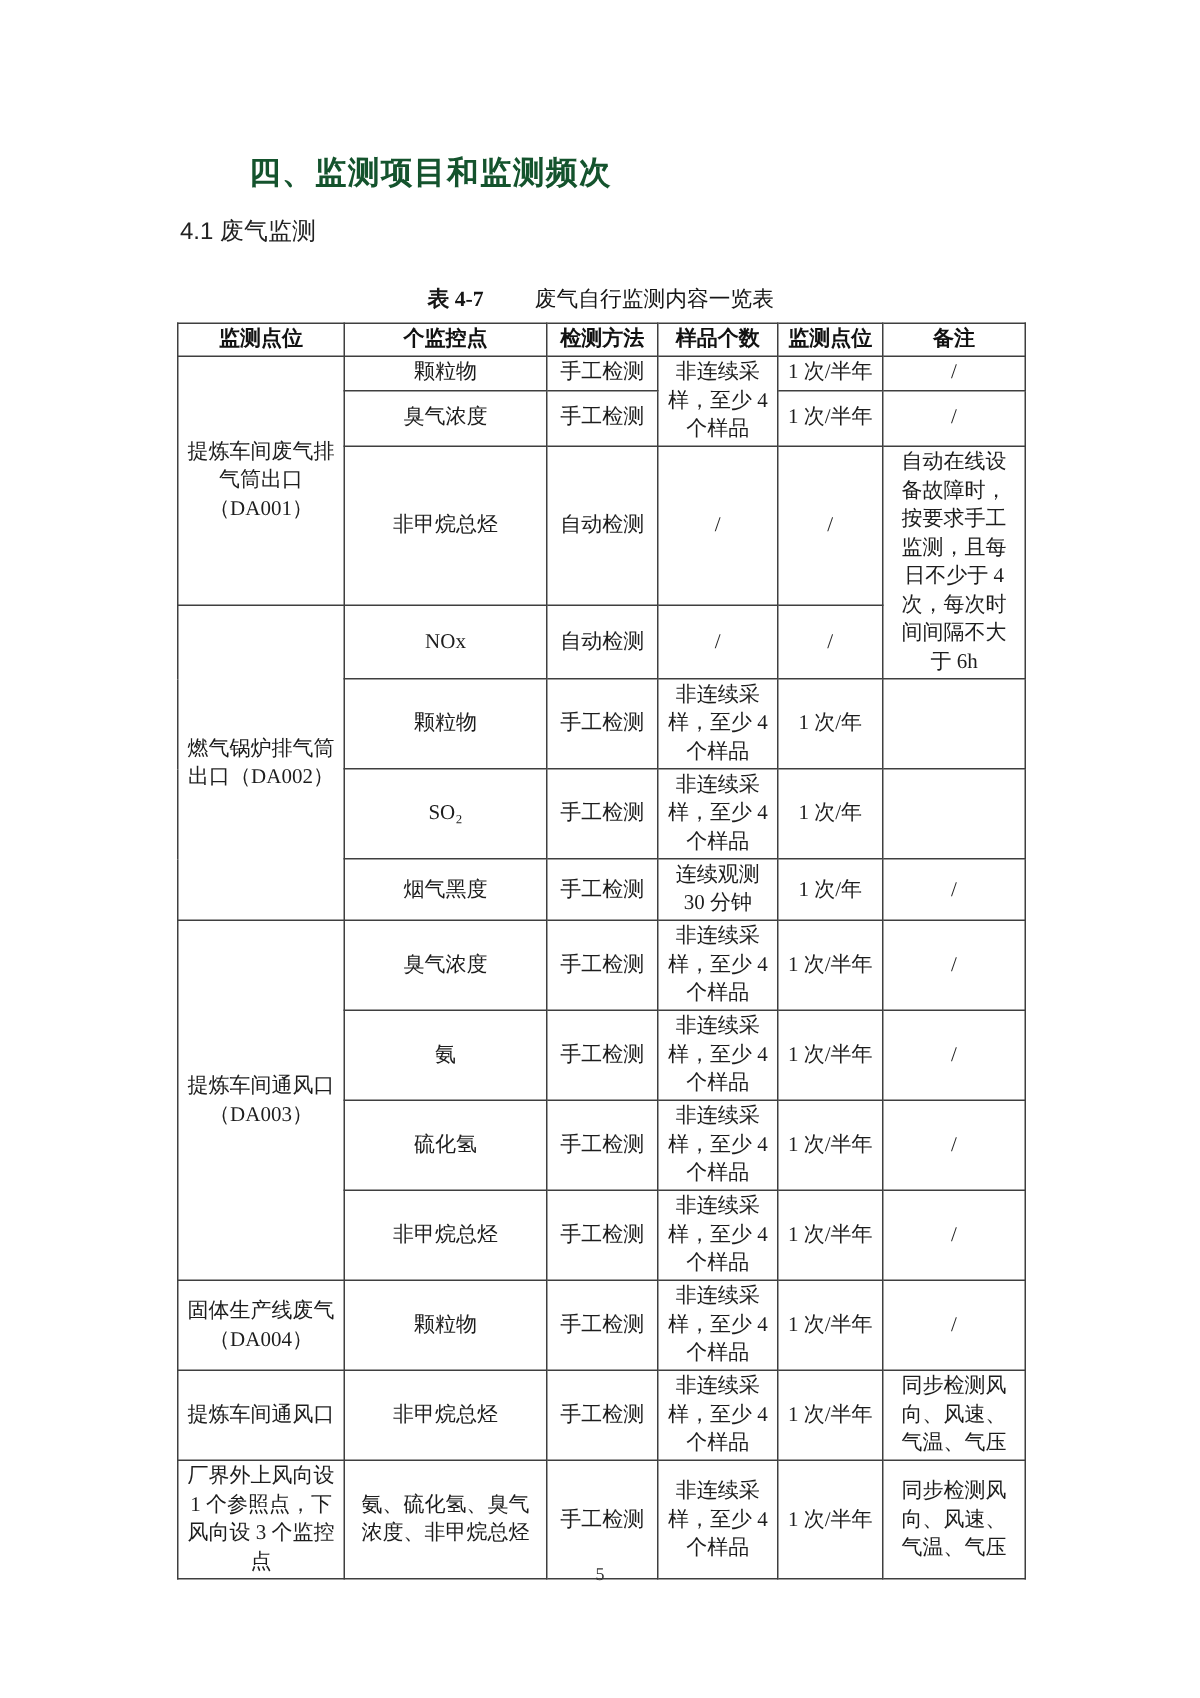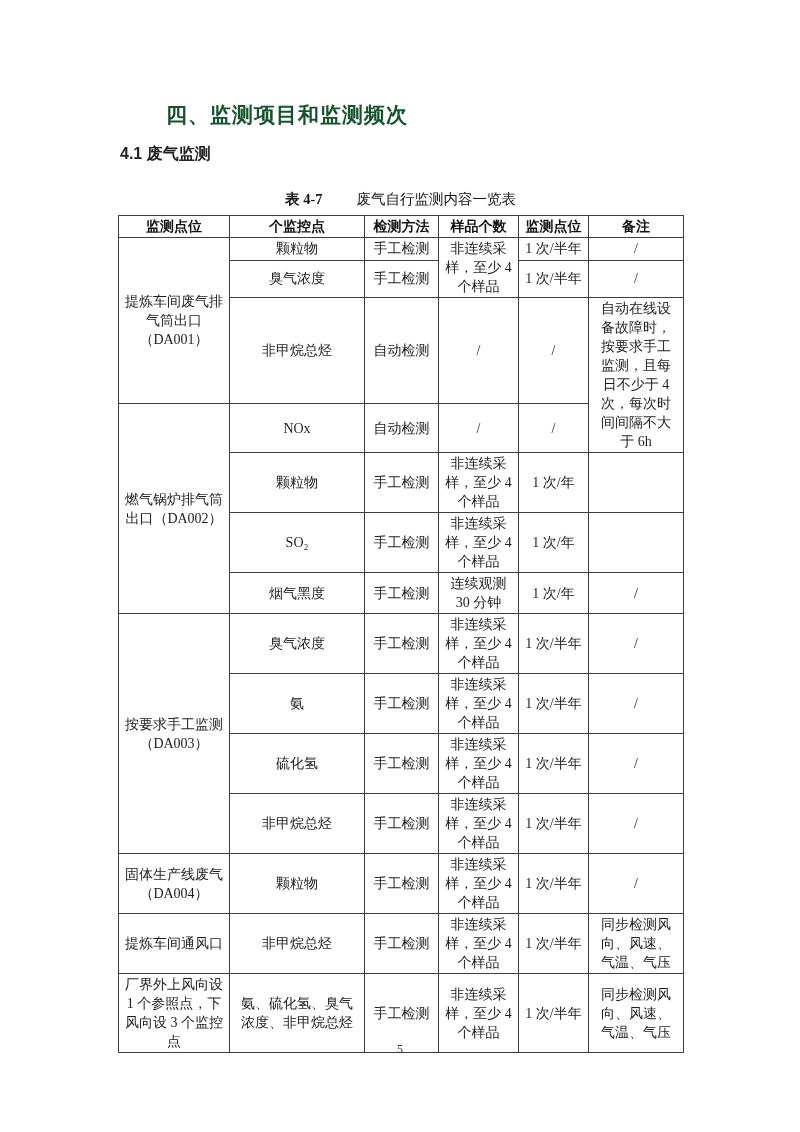--- a/index.html
+++ b/index.html
@@ -24,21 +24,21 @@
     letter-spacing: 1px;
     color: #14532d;
     white-space: nowrap;
   }
   .section-heading {
     position: absolute;
     left: 120px;
     top: 144px;
     font-family: "Liberation Sans", sans-serif;
     font-size: 16px;
-    font-weight: 700;
+    font-weight: 400;
     color: #222222;
     white-space: nowrap;
   }
   .table-caption {
     position: absolute;
     left: 118px;
     top: 190px;
     width: 565px;
     text-align: center;
     font-size: 14.5px;
@@ -176,21 +176,21 @@
   </tr>
   <tr class="h39">
     <td class="item-cell">烟气黑度</td>
     <td class="method-cell">手工检测</td>
     <td class="samples-cell">连续观测 30 分钟</td>
     <td class="freq-cell">1 次/年</td>
     <td class="note-cell">/</td>
   </tr>
 
   <tr class="h56">
-    <td rowspan="4" class="point-cell">按要求手工监测（DA003）</td>
+    <td rowspan="4" class="point-cell">提炼车间通风口（DA003）</td>
     <td class="item-cell">臭气浓度</td>
     <td class="method-cell">手工检测</td>
     <td class="samples-cell">非连续采样，至少 4 个样品</td>
     <td class="freq-cell">1 次/半年</td>
     <td class="note-cell">/</td>
   </tr>
   <tr class="h56">
     <td class="item-cell">氨</td>
     <td class="method-cell">手工检测</td>
     <td class="samples-cell">非连续采样，至少 4 个样品</td>

